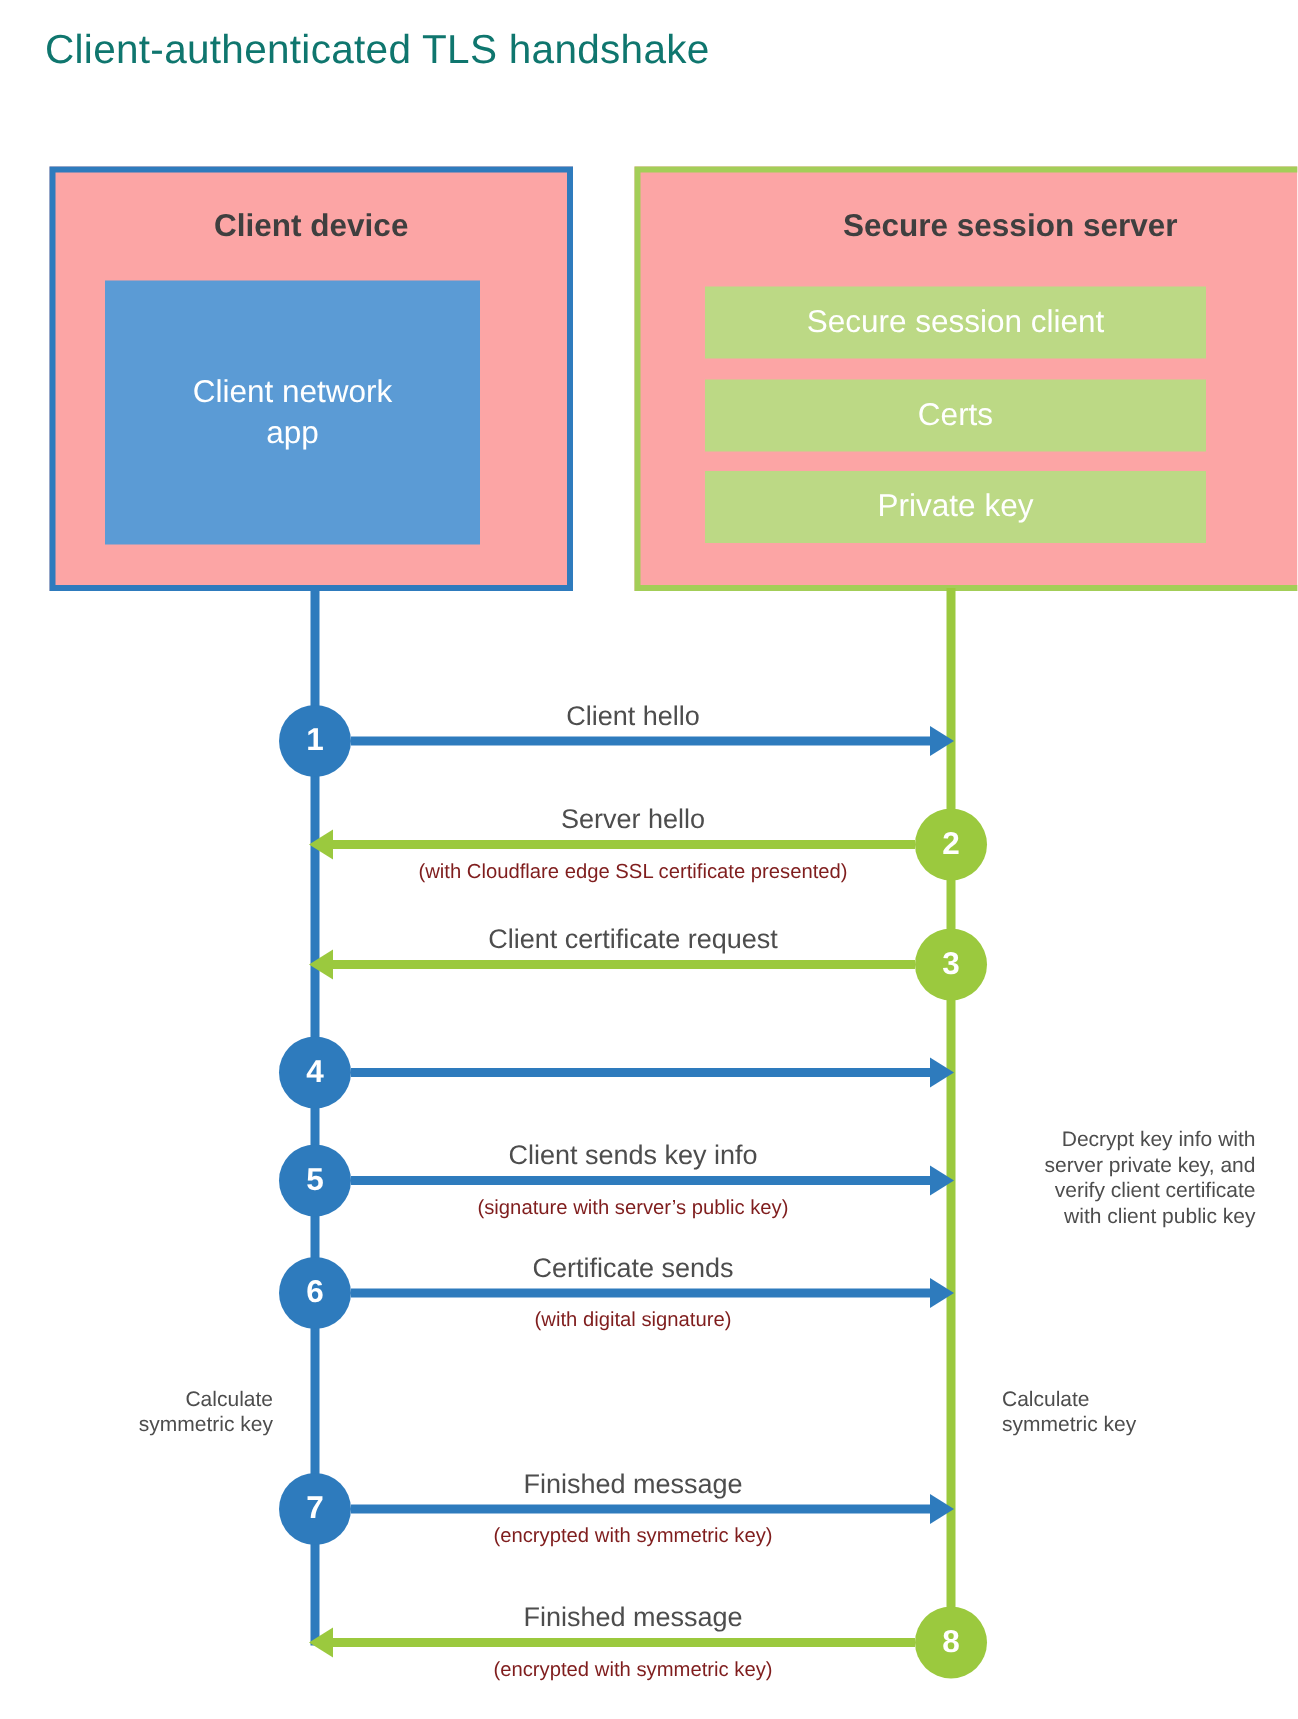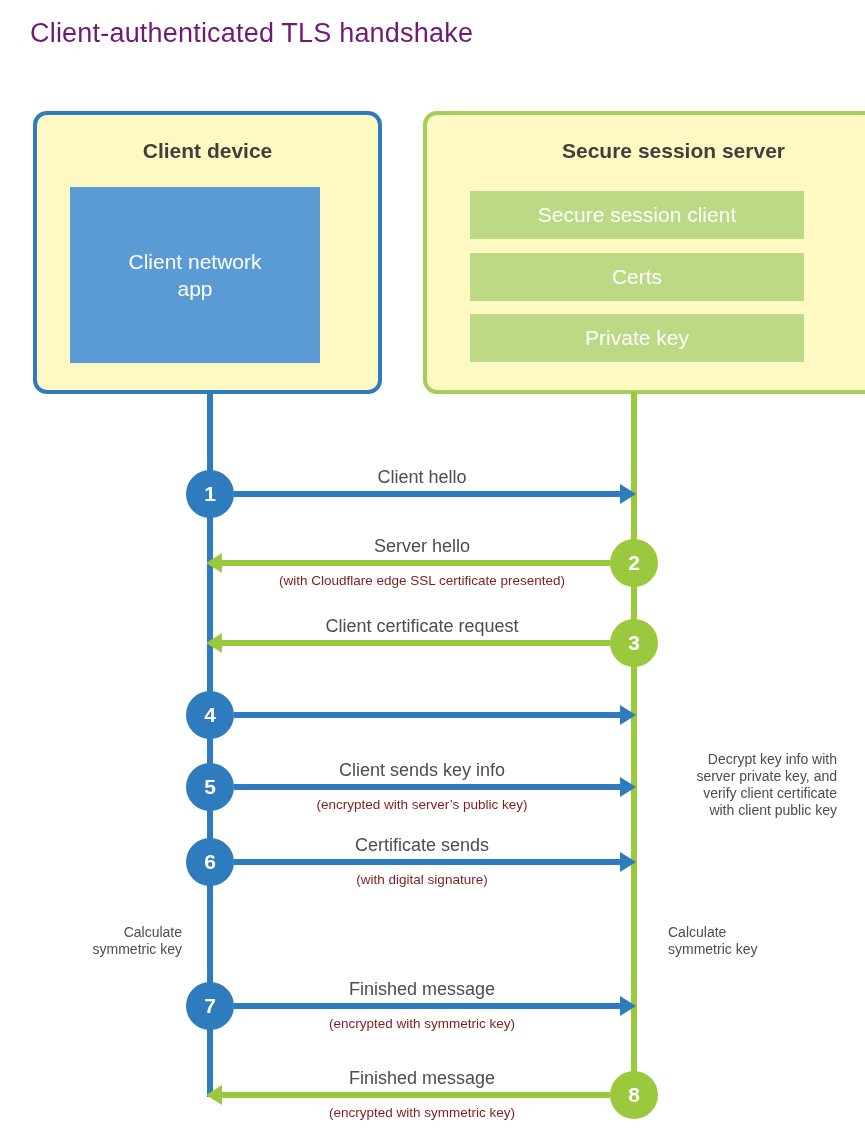--- a/index.html
+++ b/index.html
@@ -2,24 +2,24 @@
 <html><head>
 <meta charset="utf-8">
 <style>
   html,body{margin:0;padding:0;background:#ffffff;}
   .canvas{
     position:relative;width:865px;height:1146px;background:#ffffff;overflow:hidden;
     font-family:"Liberation Sans","DejaVu Sans",sans-serif;
   }
   .page-title{
     position:absolute;left:30px;top:18px;margin:0;
-    font-size:27px;font-weight:300;color:#701a75;letter-spacing:.2px;
+    font-size:27px;font-weight:300;color:#0f766e;letter-spacing:.2px;
   }
   
-  .box{position:absolute;background:#fef9c3;box-sizing:border-box;border-radius:14px;}
+  .box{position:absolute;background:#fca5a5;box-sizing:border-box;}
   .client-box{left:33px;top:111px;width:349px;height:283px;border:4px solid #2e7bbd;}
   .server-box{left:423px;top:111px;width:501px;height:283px;border:4px solid #a3ce58;}
   .box-title{
     position:absolute;left:0;right:0;top:24px;text-align:center;
     font-size:21px;font-weight:700;color:#3f3f3f;
   }
   .client-app{
     position:absolute;left:33px;top:72px;width:250px;height:176px;
     background:#5b9bd5;display:flex;align-items:center;justify-content:center;
     color:#ffffff;font-size:21px;line-height:27px;text-align:center;white-space:pre-line;
@@ -121,21 +121,21 @@
     <div class="shaft"></div>
     <div class="head"></div>
   </div>
   <div class="circle blue" style="top:691px">4</div>
 
   <div class="arrow blue right" style="top:784px">
     <div class="shaft"></div>
     <div class="head"></div>
   </div>
   <div class="msg-label" style="top:759px">Client sends key info</div>
-  <div class="msg-sublabel" style="top:796px">(encrypted with server’s public key)</div>
+  <div class="msg-sublabel" style="top:796px">(signature with server’s public key)</div>
   <div class="circle blue" style="top:763px">5</div>
 
   <div class="arrow blue right" style="top:859px">
     <div class="shaft"></div>
     <div class="head"></div>
   </div>
   <div class="msg-label" style="top:834px">Certificate sends</div>
   <div class="msg-sublabel" style="top:871px">(with digital signature)</div>
   <div class="circle blue" style="top:838px">6</div>
 

